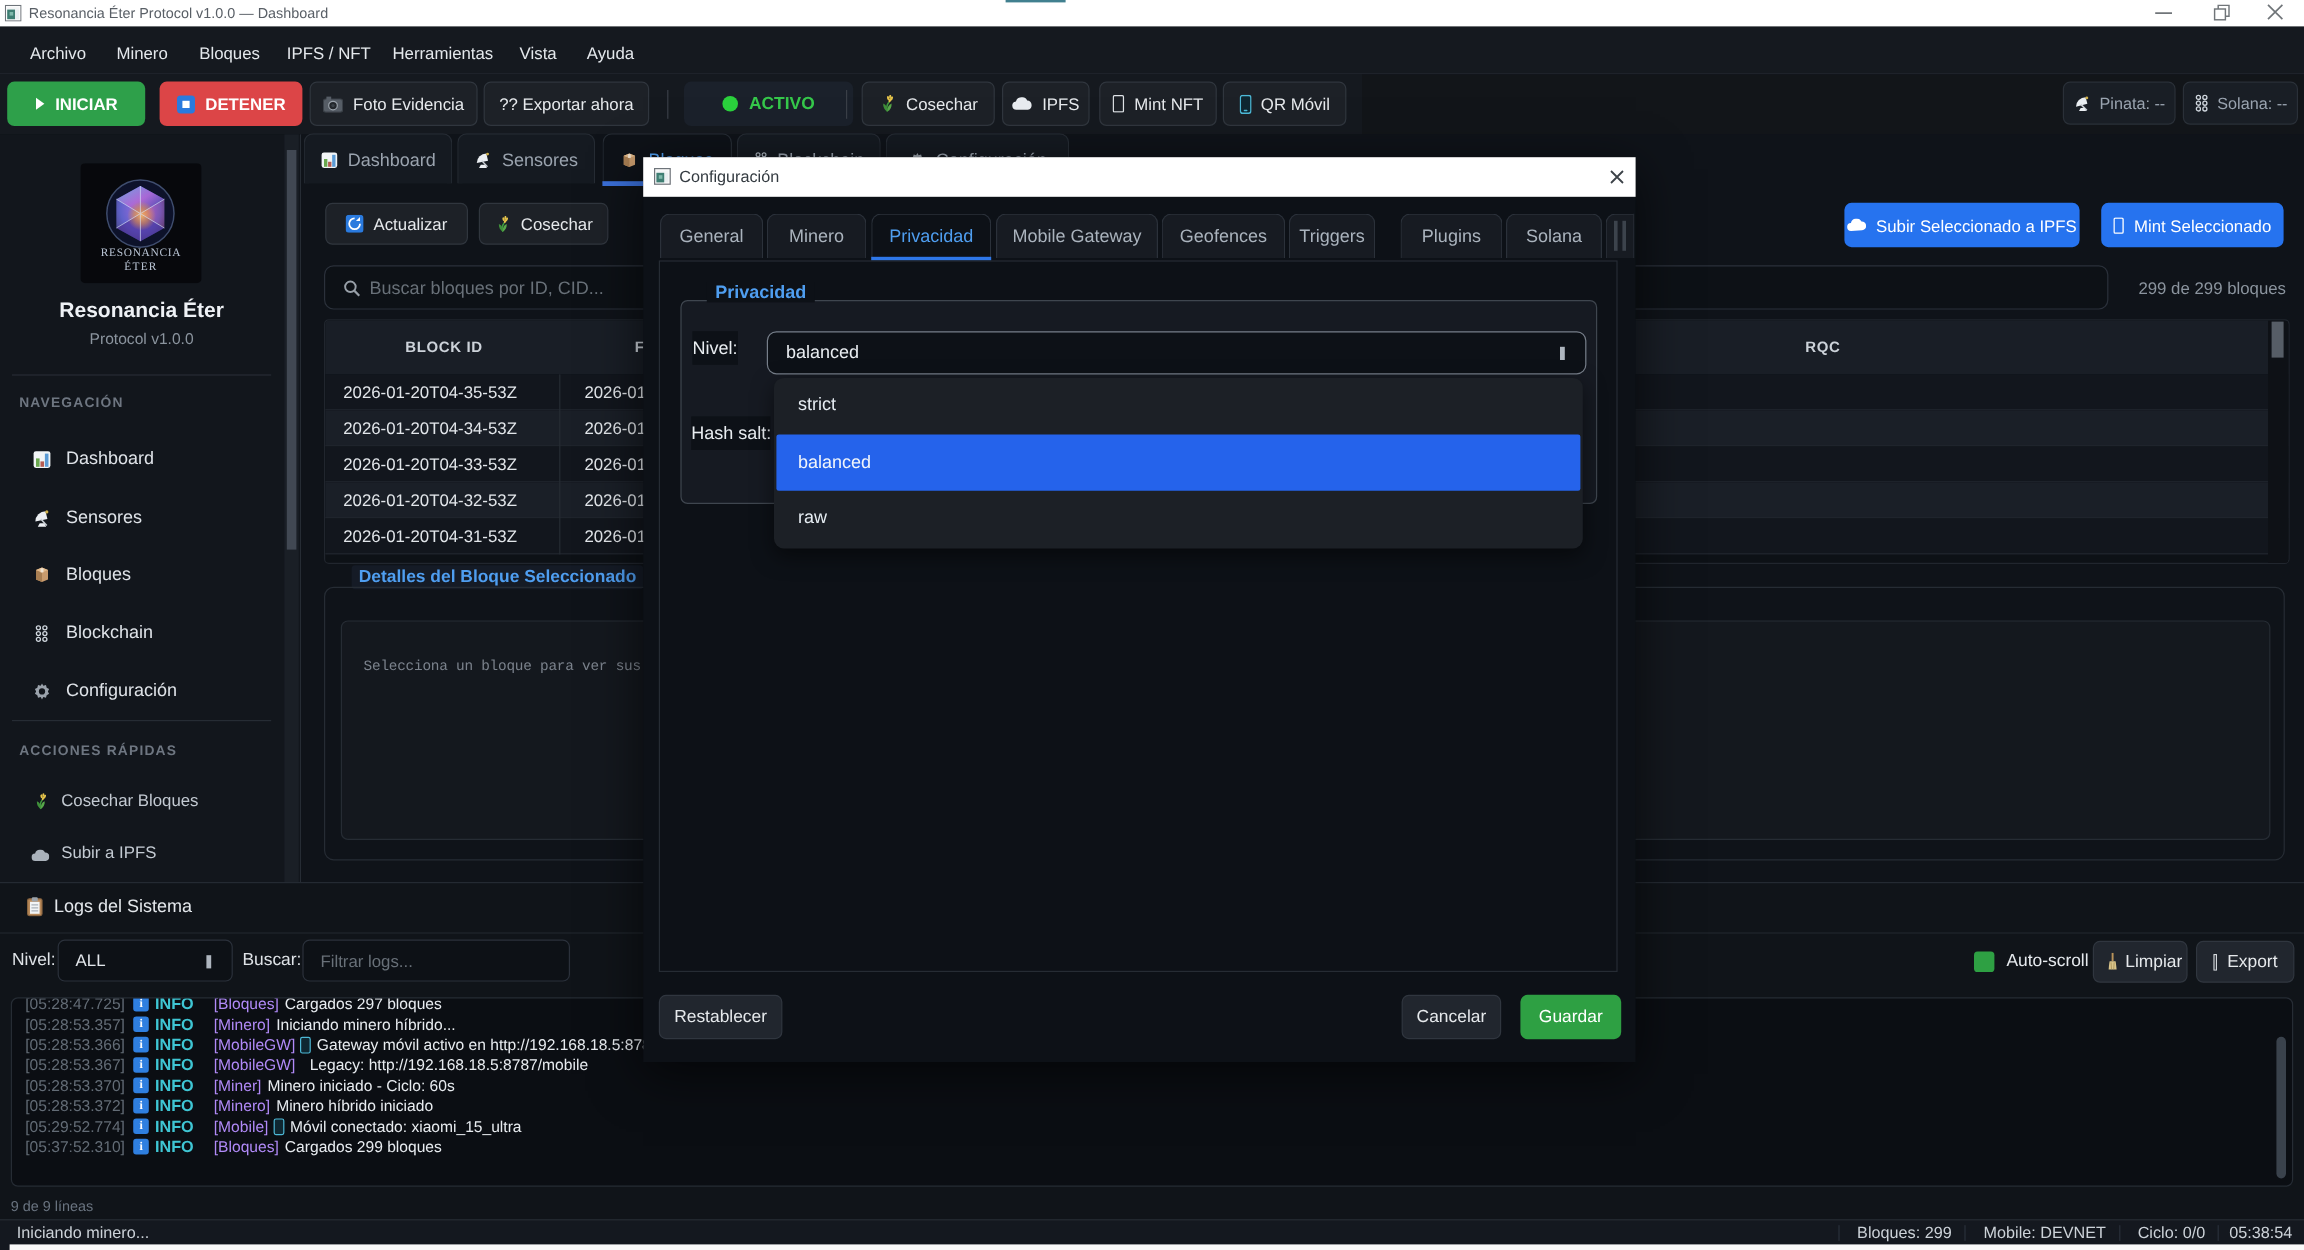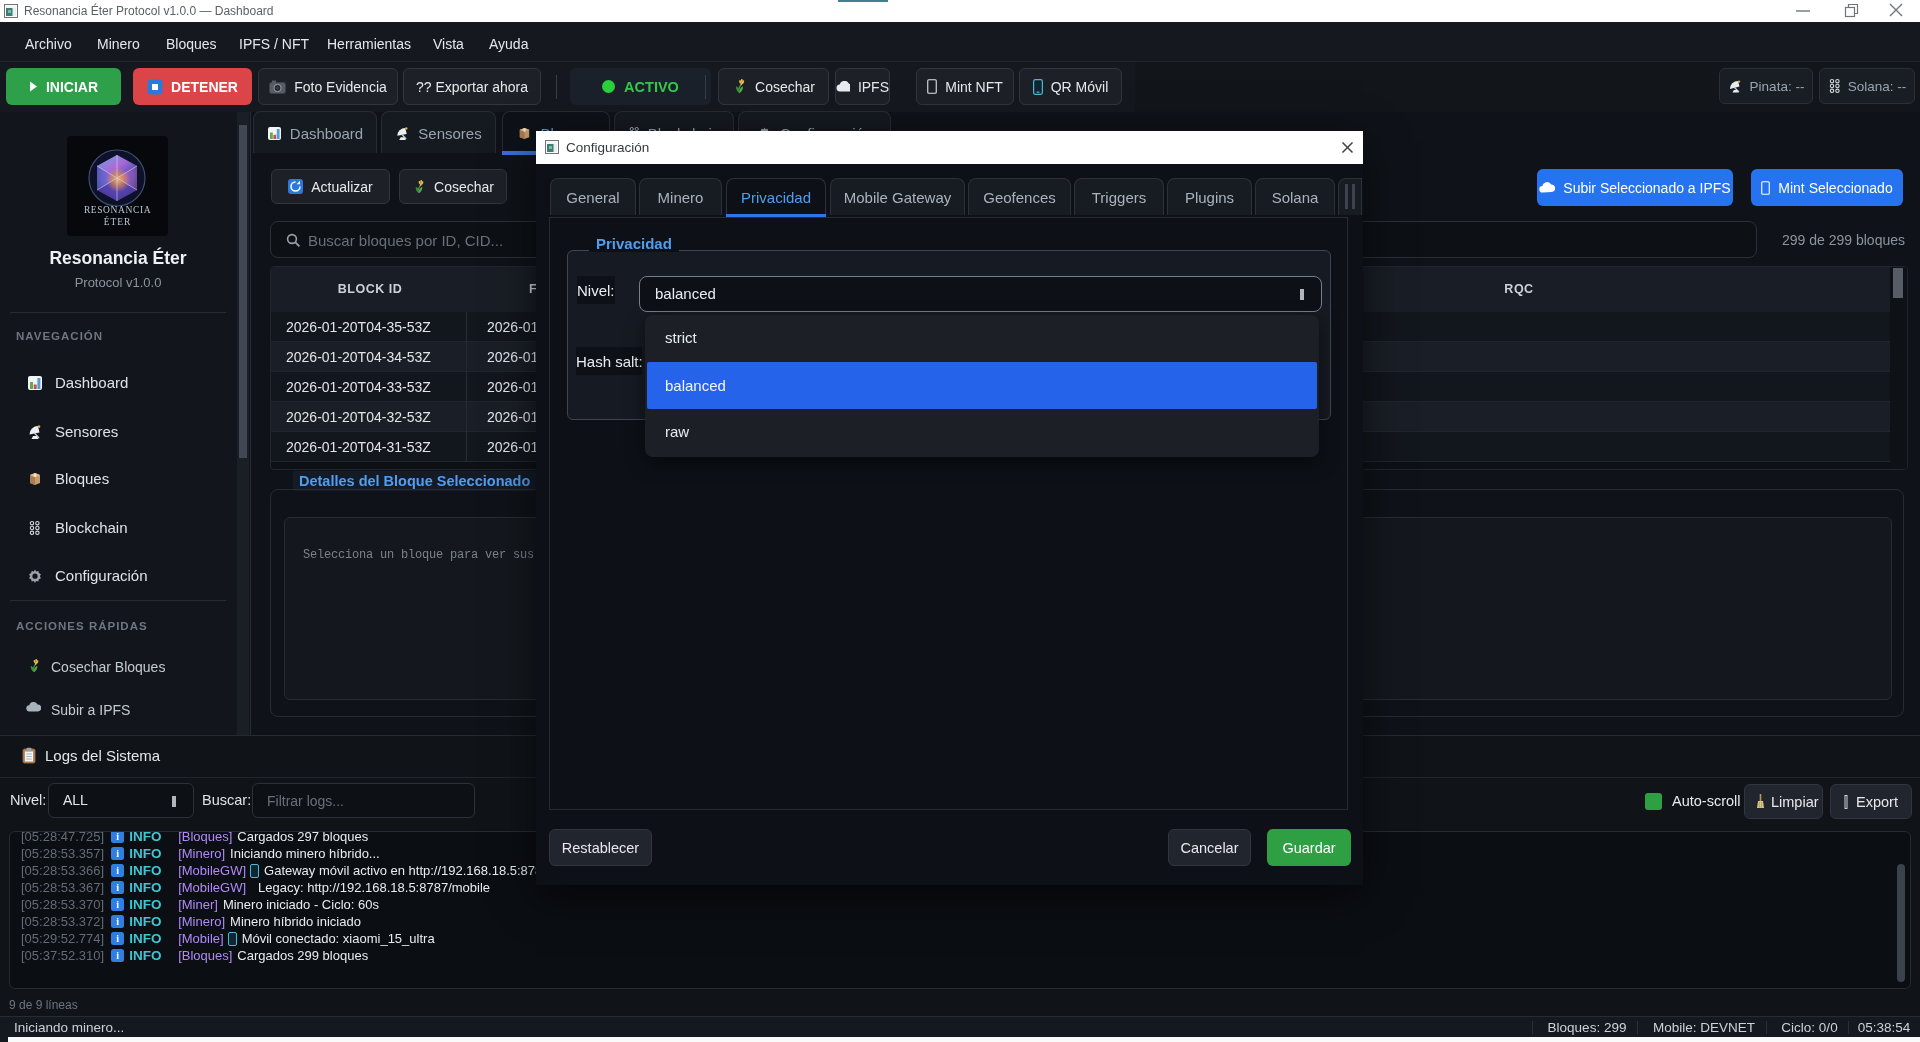--- a/index.html
+++ b/index.html
@@ -56,21 +56,21 @@
 
 #modal { left:536px; top:131px; width:827px; height:754px; background:#0d1117; box-shadow:0 10px 40px rgba(0,0,0,0.6); }
 #modalbar { left:0; top:0; width:827px; height:33px; background:#ffffff; }
 .dtab { position:absolute; top:47px; height:37px; background:#171b22; border:1px solid #2b313a; border-bottom:none;
   border-radius:8px 8px 0 0; color:#aab3bd; font-size:15px; display:flex; align-items:center; justify-content:center; }
 .dtab.active { background:#0d1117; color:#4f9ef0; }
 .dbtn { position:absolute; height:37px; border-radius:6px; background:#21262e; border:1px solid #30363f;
   color:#e6e9ec; font-size:14.5px; display:flex; align-items:center; justify-content:center; }
 .nav { left:26px; font-size:15px; color:#dfe3e8; display:flex; align-items:center; gap:12px; }
 .nico { width:17px; display:inline-flex; justify-content:center; }
-.nav2 { left:26px; font-size:14px; color:#c3cad2; display:flex; align-items:flex-start; gap:10px; }
+.nav2 { left:26px; font-size:14px; color:#c3cad2; display:flex; align-items:flex-end; gap:10px; }
 .nico2 { width:15px; display:inline-flex; justify-content:center; }
 .thd { font-size:12.5px; font-weight:bold; letter-spacing:0.5px; color:#ccd2d9; text-align:center; }
 .trow { left:0; width:1636px; height:30px; }
 .r1 { background:#12161d; border-bottom:1px solid #21262e; }
 .r2 { background:#1a1f27; border-bottom:1px solid #21262e; }
 .tct { left:15px; font-size:14px; color:#e2e6ea; }
 .tct2 { left:216px; font-size:14px; color:#e2e6ea; }
 .ll { position:absolute; left:11px; height:17px; display:flex; align-items:center; font-size:13px; white-space:nowrap; }
 .ts { color:#636c76; }
 .ii { width:13px; height:13px; margin-left:7px; background:#2f7fe0; border-radius:2.5px; color:#fff; font-size:10px; font-weight:bold;
@@ -125,21 +125,21 @@
           <path d="M7.5 14 C6.6 11.5 6.9 8.5 8.8 6" fill="none" stroke="#3f9b3f" stroke-width="1.3"></path>
           <path d="M7.5 14 C5 12.5 3.8 10.2 4 7.2 C6.5 8.2 7.8 10.4 7.5 14" fill="#3f8f3a"></path>
           <path d="M7.5 14 C10 12.5 11.2 10.2 11 7.2 C8.5 8.2 7.2 10.4 7.5 14" fill="#57a84a"></path>
           <g fill="#e3c24a">
             <ellipse cx="9.6" cy="4.6" rx="1" ry="1.8" transform="rotate(25 9.6 4.6)"></ellipse>
             <ellipse cx="11" cy="3" rx="1" ry="1.8" transform="rotate(25 11 3)"></ellipse>
             <ellipse cx="8.2" cy="2.8" rx="1" ry="1.8" transform="rotate(-15 8.2 2.8)"></ellipse>
             <ellipse cx="9.8" cy="1.4" rx="0.9" ry="1.5" transform="rotate(5 9.8 1.4)"></ellipse>
           </g>
         </svg>Cosechar</div>
-    <div class="tbtn" style="left:835px;width:55px">
+    <div class="tbtn" style="left:835px;width:73px">
       <svg width="17" height="11">
           <path d="M4 10.5 a3.5 3.5 0 0 1 -0.4 -6.97 A5 5 0 0 1 13 2.8 a3.9 3.9 0 0 1 0.6 7.7 Z" fill="#e8ecf0"></path>
         </svg>IPFS</div>
     <div class="tbtn" style="left:916px;width:98px">
       <svg width="10" height="15">
           <rect x="0.75" y="0.75" width="8.5" height="13.5" rx="1" fill="none" stroke="#dfe3e7" stroke-width="1.1"></rect>
         </svg>Mint NFT</div>
     <div class="tbtn" style="left:1019px;width:103px">
       <svg width="10" height="16">
           <rect x="0.6" y="0.6" width="8.8" height="14.8" rx="1.8" fill="#0f2731" stroke="#4db8d6" stroke-width="1.2"></rect>
@@ -511,21 +511,21 @@
       <svg class="ab" style="left:804px;top:9px" width="15" height="15">
           <path d="M2.5 2.5 L12.5 12.5 M12.5 2.5 L2.5 12.5" stroke="#3c4248" stroke-width="1.5"></path>
         </svg>
     </div>
     <div class="dtab" style="left:14px;width:86px">General</div>
     <div class="dtab" style="left:103px;width:83px">Minero</div>
     <div class="dtab active" style="left:190px;width:100px">Privacidad</div>
     <div class="ab" style="left:190px;top:83px;width:100px;height:3px;background:#2e77e8"></div>
     <div class="dtab" style="left:294px;width:135px">Mobile Gateway</div>
     <div class="dtab" style="left:432px;width:103px">Geofences</div>
-    <div class="dtab" style="left:538px;width:90px">Triggers</div>
+    <div class="dtab" style="left:538px;width:72px">Triggers</div>
     <div class="dtab" style="left:631px;width:85px">Plugins</div>
     <div class="dtab" style="left:719px;width:80px">Solana</div>
     <div class="dtab" style="left:802px;width:24px;border-radius:8px 0 0 0">&nbsp;</div>
     <div class="ab" style="left:809px;top:53px;width:3px;height:25px;background:#3c434c"></div>
     <div class="ab" style="left:816px;top:53px;width:3px;height:25px;background:#3c434c"></div>
 
     <div class="ab" style="left:13px;top:86px;width:799px;height:593px;border:1px solid #262c34"></div>
     <div class="ab" style="left:31px;top:119px;width:764px;height:170px;background:#161a22;border:1px solid #3f464f;border-radius:6px"></div>
     <div class="ab" style="left:53px;top:104px;padding:0 7px;background:#0d1117;font-size:15px;font-weight:bold;color:#4f9ef0">Privacidad</div>
     <div class="ab" style="left:41px;top:145px;width:38px;height:28px;background:#0d1117;font-size:15px;color:#e9edf1;display:flex;align-items:center">Nivel:</div>

